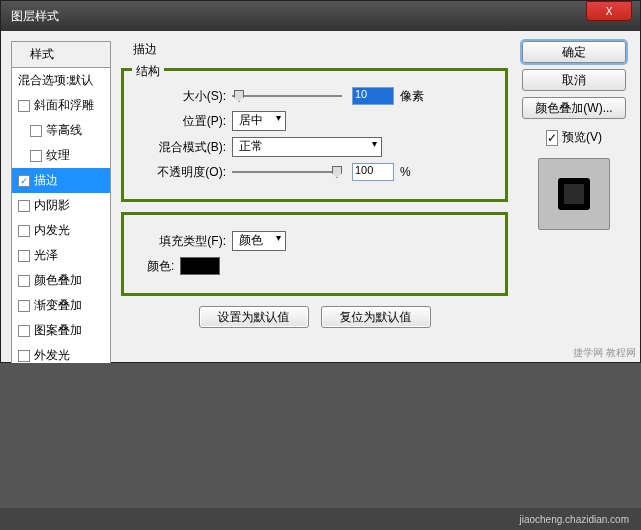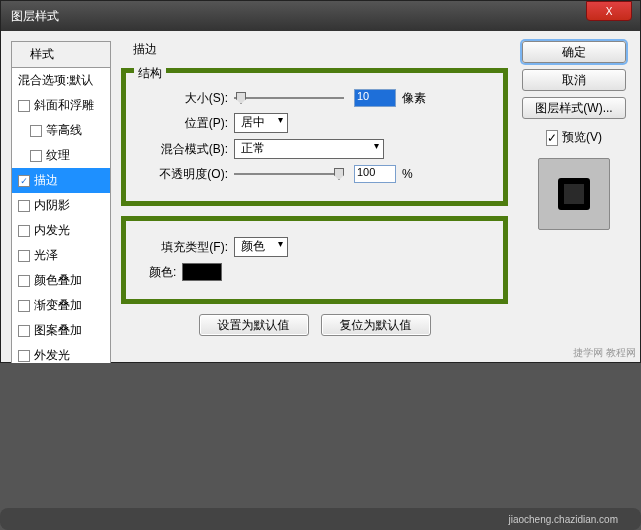--- a/index.html
+++ b/index.html
@@ -11,21 +11,21 @@
   .body-area { position: absolute; top: 30px; left: 0; right: 0; bottom: 0; background: #f0f0f0; padding: 10px; }
   .content { display: flex; width: 100%; height: 100%; }
   .left-col { width: 100px; display: flex; flex-direction: column; }
   .left-header { border: 1px solid #999; padding: 4px 18px; background: #f0f0f0; text-align: left; }
   .left-list { border: 1px solid #999; border-top: none; flex: 1; background: #fff; }
   .left-list .item { padding: 4px 6px; display: flex; align-items: center; gap: 4px; cursor: pointer; }
   .left-list .item.indent { padding-left: 18px; }
   .left-list .item.selected { background: #1e90ff; color: #fff; }
   .left-list .chk { width: 12px; height: 12px; border: 1px solid #888; background: #fff; display: inline-flex; align-items: center; justify-content: center; font-size: 9px; color: #1e6fd9; }
   .center-col { flex: 1; padding: 0 10px; display: flex; flex-direction: column; gap: 10px; }
-  .fieldset { border: 5px solid #4d7c0f; padding: 10px 12px 12px; position: relative; }
+  .fieldset { border: 3px solid #4d7c0f; padding: 10px 12px 12px; position: relative; }
   .fieldset .legend { position: absolute; top: -8px; left: 8px; background: #f0f0f0; padding: 0 4px; }
   .row { display: flex; align-items: center; margin: 6px 0; }
   .row .label { width: 90px; text-align: right; margin-right: 6px; }
   .slider-track { flex: 0 0 110px; height: 2px; background: #888; position: relative; margin-right: 10px; }
   .slider-thumb { position: absolute; top: -5px; width: 10px; height: 12px; background: #ddd; border: 1px solid #666; clip-path: polygon(0 0, 100% 0, 100% 60%, 50% 100%, 0 60%); }
   .num-input { width: 42px; height: 18px; border: 1px solid #7a9fcd; background: #fff; color: #fff; text-align: left; padding: 0 2px; font-size: 11px; }
   .num-input.sel { background: #1e6fd9; }
   .num-input.plain { color: #000; background: #fff; }
   .unit { margin-left: 6px; }
   .select { height: 20px; border: 1px solid #666; background: #fff; padding: 0 18px 0 6px; display: inline-flex; align-items: flex-start; position: relative; min-width: 54px; cursor: pointer; }
@@ -34,21 +34,21 @@
   .color-swatch { width: 40px; height: 18px; background: #000; border: 1px solid #666; cursor: pointer; }
   .btn-row { display: flex; gap: 12px; justify-content: center; margin-top: auto; margin-bottom: 50px; align-items: flex-end; }
   .ps-btn { min-width: 110px; height: 22px; border: 1px solid #888; border-radius: 3px; background: linear-gradient(#fdfdfd, #e3e3e3); display: inline-flex; align-items: center; justify-content: center; cursor: pointer; box-shadow: 0 0 0 1px #fff inset; }
   .right-col { width: 112px; display: flex; flex-direction: column; gap: 6px; align-items: center; }
   .right-btn { width: 104px; height: 22px; border: 1px solid #888; border-radius: 3px; background: linear-gradient(#fdfdfd, #e3e3e3); display: inline-flex; align-items: center; justify-content: center; cursor: pointer; }
   .right-btn.primary { box-shadow: 0 0 0 2px #7bb4f0; }
   .preview-chk-row { display: flex; align-items: center; gap: 4px; margin-top: 4px; }
   .preview-box { width: 72px; height: 72px; background: #bfbfbf; display: flex; align-items: center; justify-content: center; margin-top: 6px; border: 1px solid #888; border-radius: 2px; }
   .preview-inner { width: 32px; height: 32px; background: #2a2a2a; border: 6px solid #000; border-radius: 3px; }
   .watermark { position: absolute; bottom: 2px; right: 4px; font-size: 10px; color: #999; }
-  .footer { position: absolute; bottom: 0; left: 0; width: 641px; height: 22px; background: #444; color: #ccc; font-size: 10px; display: flex; align-items: center; justify-content: flex-end; padding-right: 23px; border-radius: 8px; }
+  .footer { position: absolute; bottom: 0; left: 0; width: 641px; height: 22px; background: #444; color: #ccc; font-size: 10px; display: flex; align-items: center; justify-content: flex-end; padding-right: 12px; }
 </style>
 </head>
 <body>
 
 <div class="window">
   <div class="titlebar">
     <span class="title">图层样式</span>
     <div class="close-btn">
         <span>X</span>
       </div>
@@ -174,21 +174,21 @@
       </div>
 
       <div class="right-col">
         <div class="right-btn primary">
             <span>确定</span>
           </div>
         <div class="right-btn">
             <span>取消</span>
           </div>
         <div class="right-btn">
-            <span>图层样式(W)...</span>
+            <span>颜色叠加(W)...</span>
           </div>
         <div class="preview-chk-row">
           <span class="chk" style="border:1px solid #888;background:#fff;">✓</span>
           <span>预览(V)</span>
         </div>
         <div class="preview-box">
           <div class="preview-inner"></div>
         </div>
       </div>
     </div>

